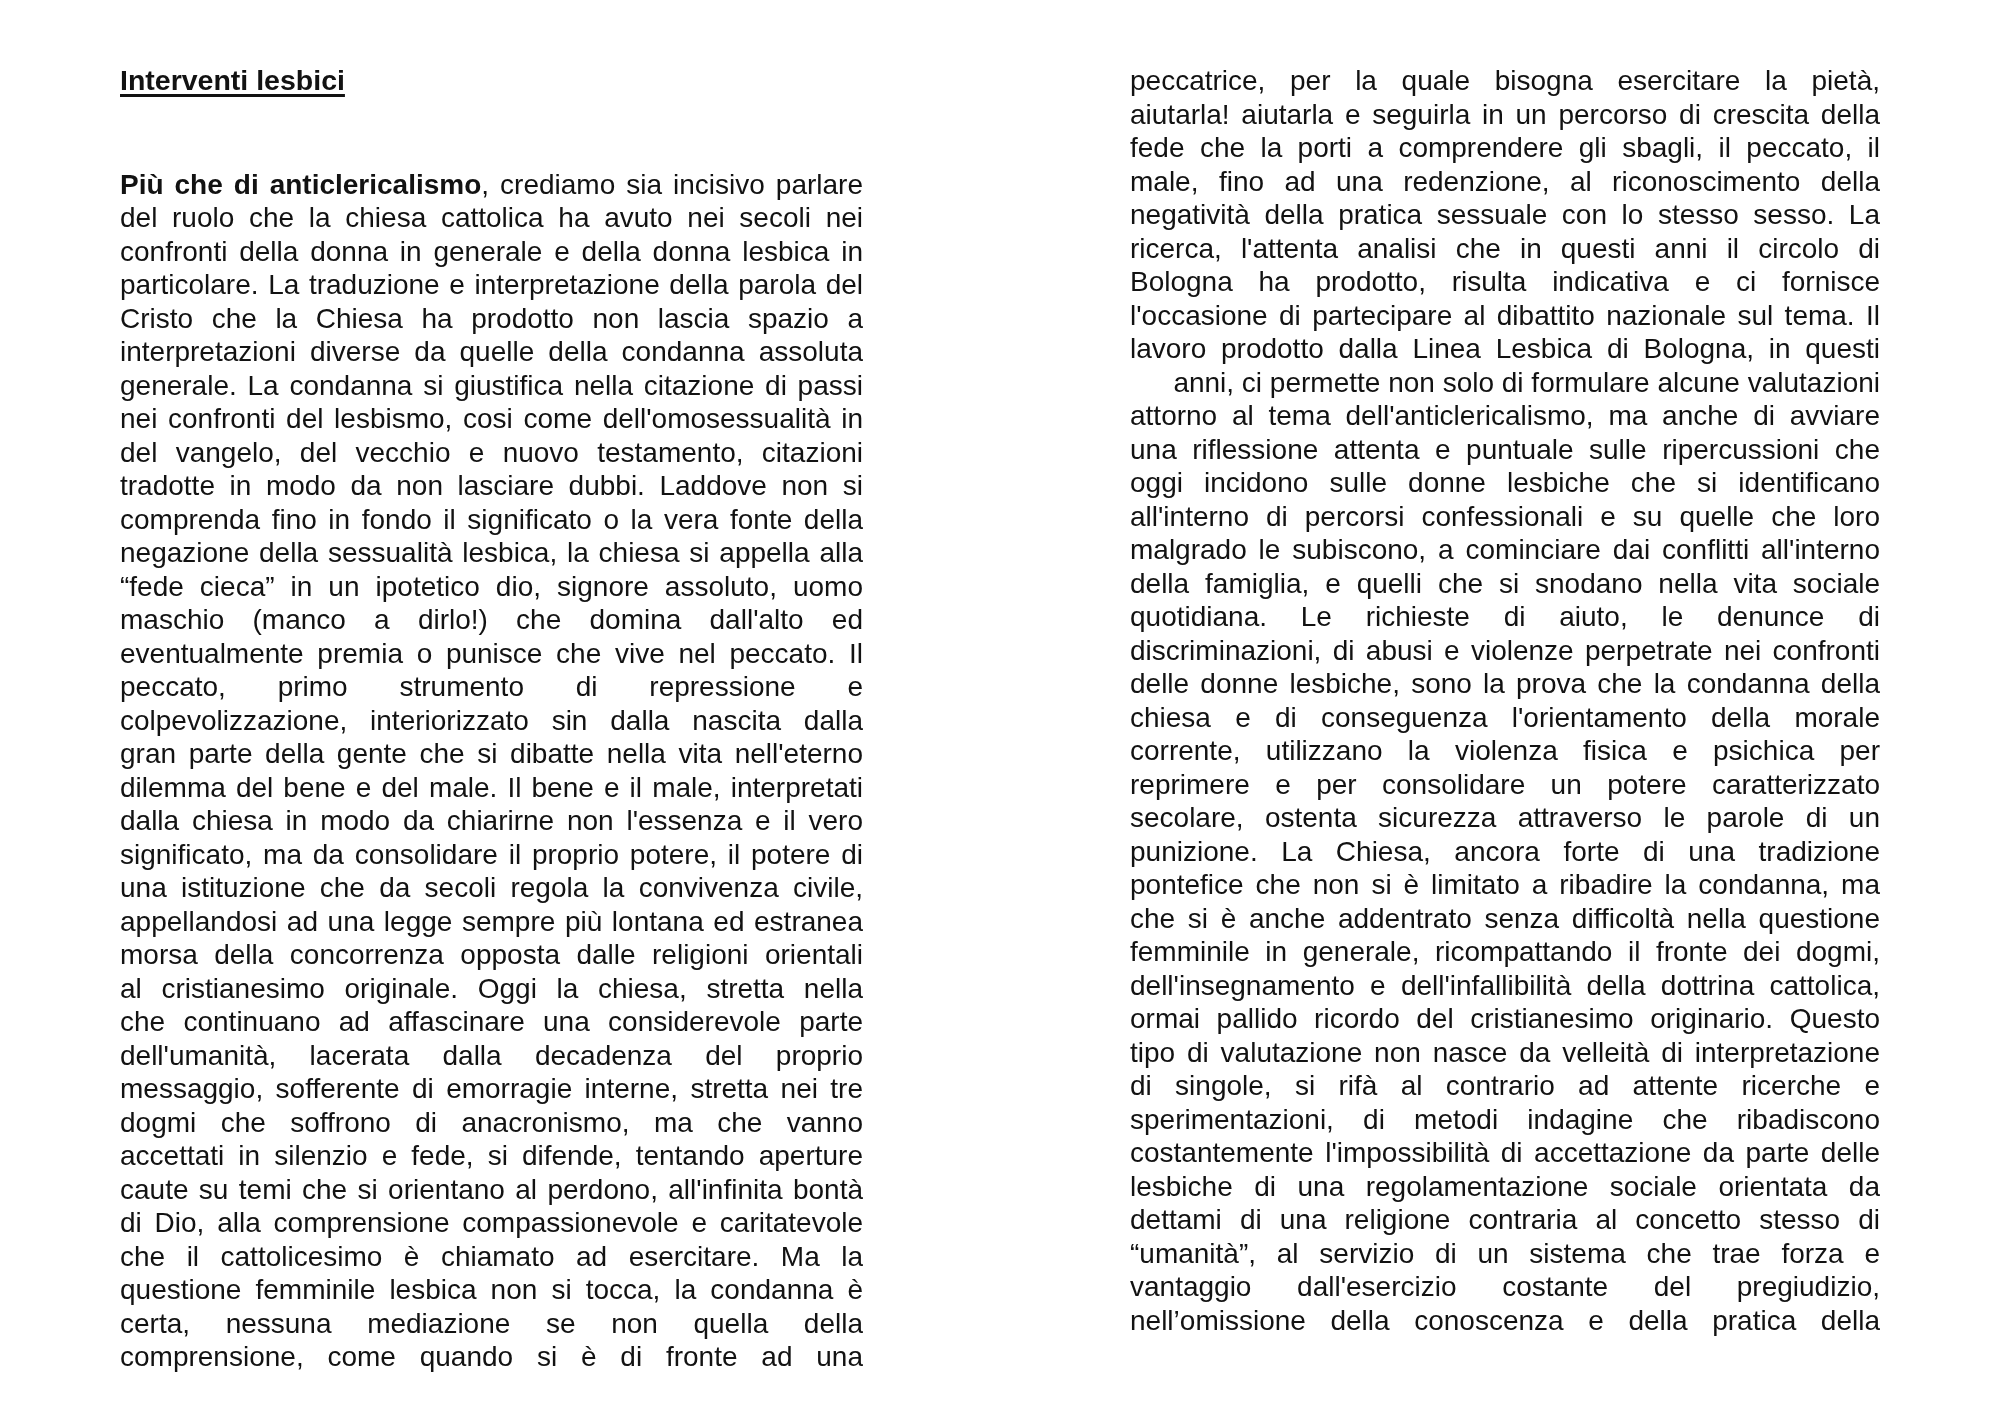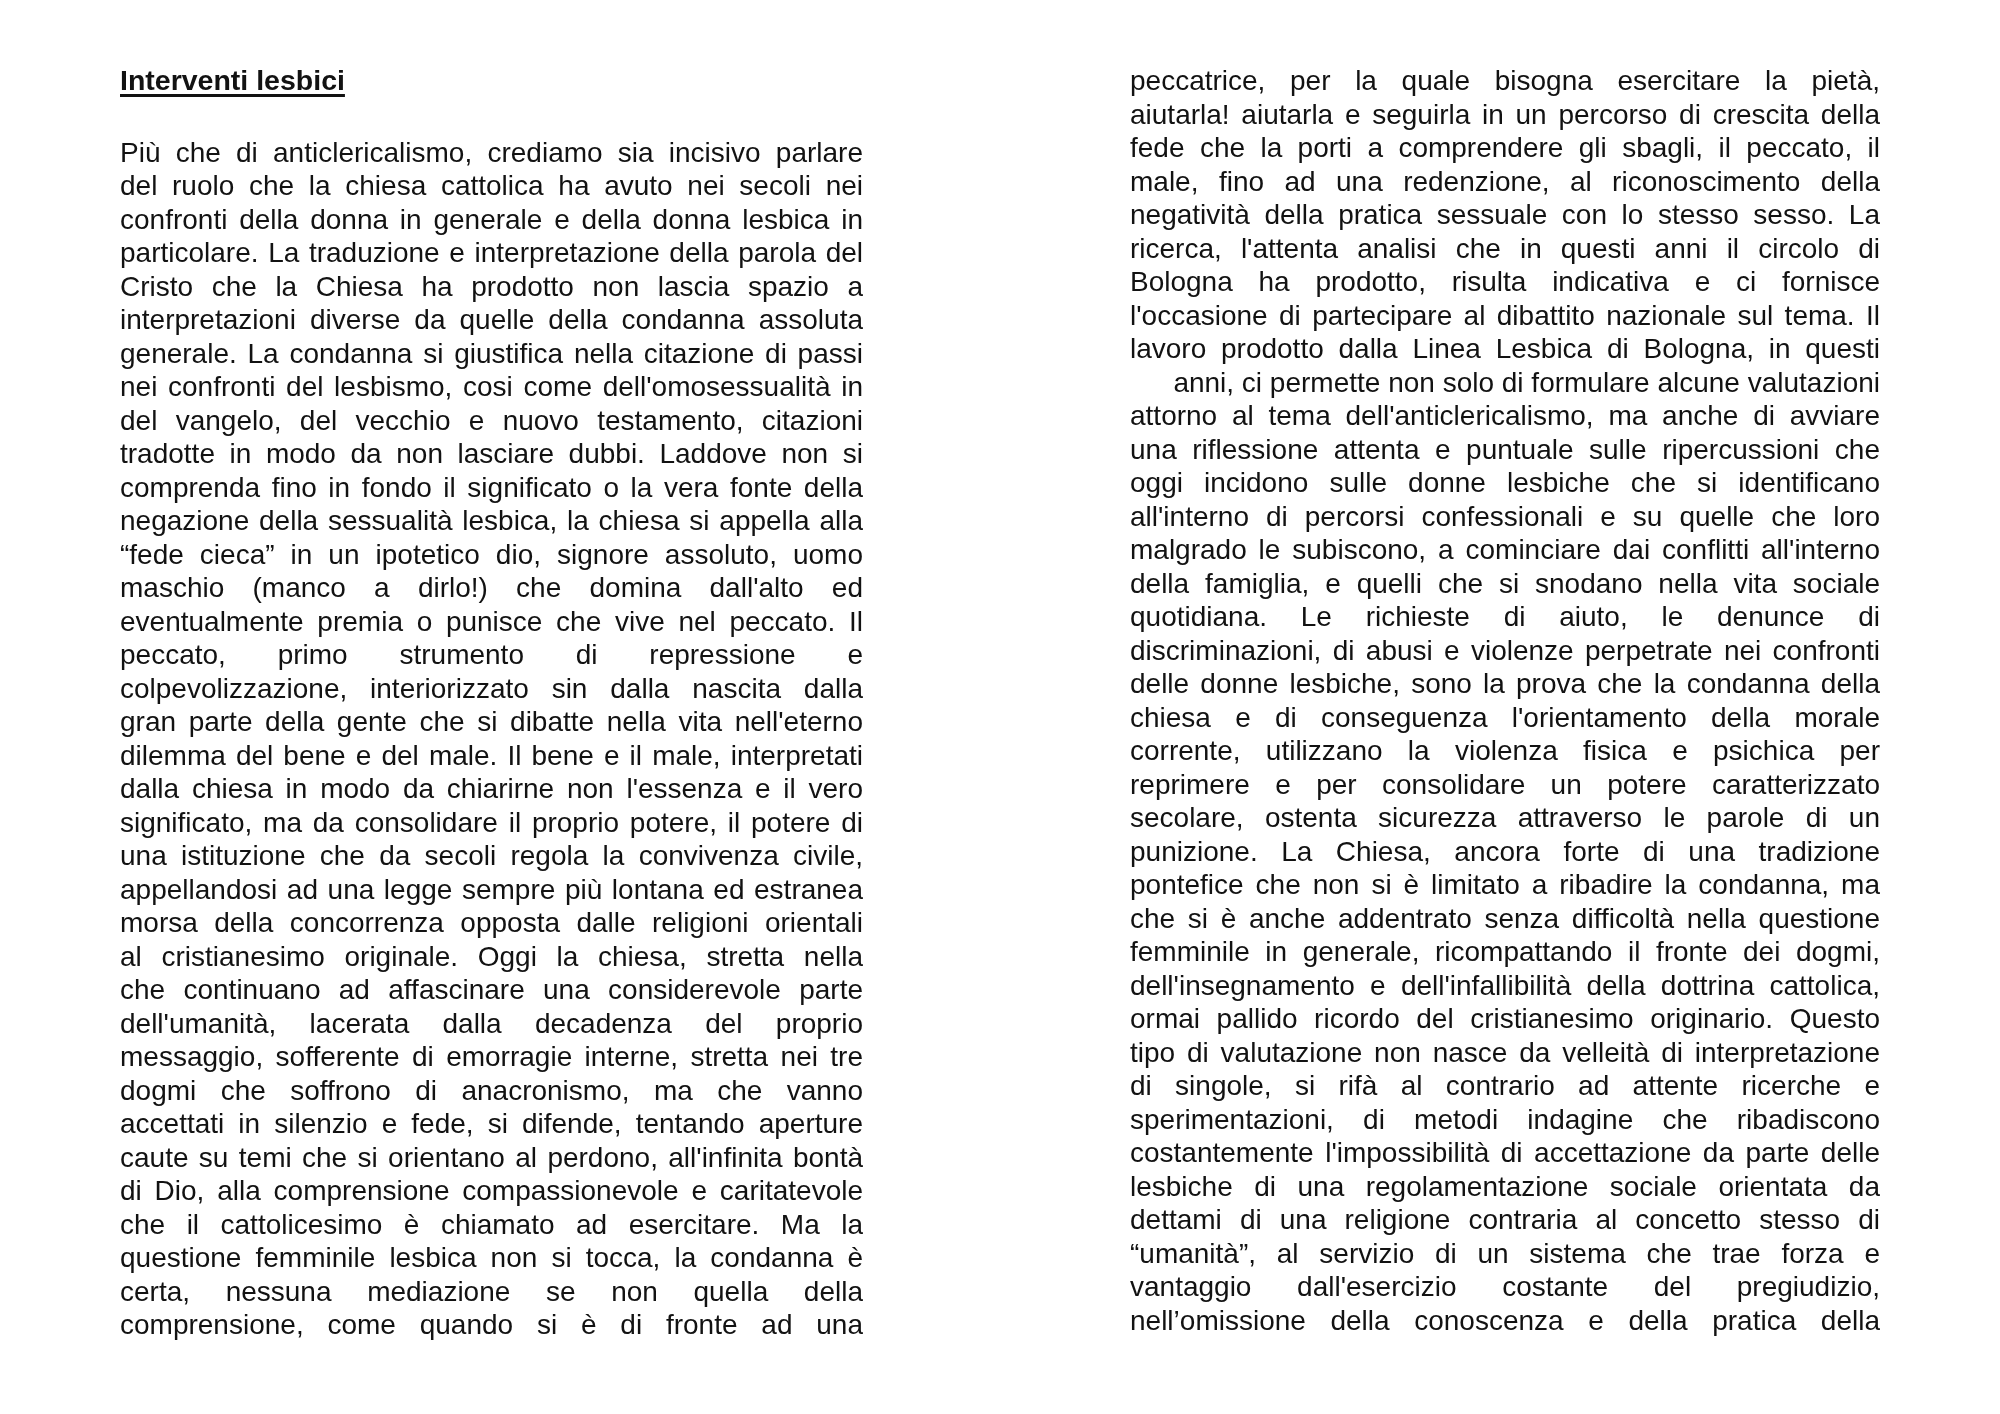--- a/index.html
+++ b/index.html
@@ -11,39 +11,39 @@
     position: relative;
     overflow: hidden;
   }
   .column { position: absolute; top: 64px; }
   .column-left  { left: 120px;  width: 743px; }
   .column-right { left: 1130px; width: 750px; }
   .heading {
     font-size: 28.5px;
     line-height: 33.5px;
     font-weight: bold;
-    margin-bottom: 38px;
+    margin-bottom: 70px;
   }
   .heading span {
     text-decoration: underline;
     text-decoration-thickness: 2.5px;
     text-underline-offset: 4px;
   }
   .line {
     font-size: 28px;
     line-height: 33.5px;
     height: 33.5px;
     overflow: hidden;
     text-align: justify;
   }
   
   .line::after { content: ""; display: inline-block; width: 100%; height: 0; }
   .line.nj { text-align: right; }
   .line.nj::after { content: none; }
-  .line b { font-weight: normal; }
+  .line b { font-weight: bold; }
 </style>
 </head>
 <body>
 
 <div>
   <div class="column column-left">
     <div class="heading">
       <span>Interventi lesbici</span>
     </div>
     <div>

